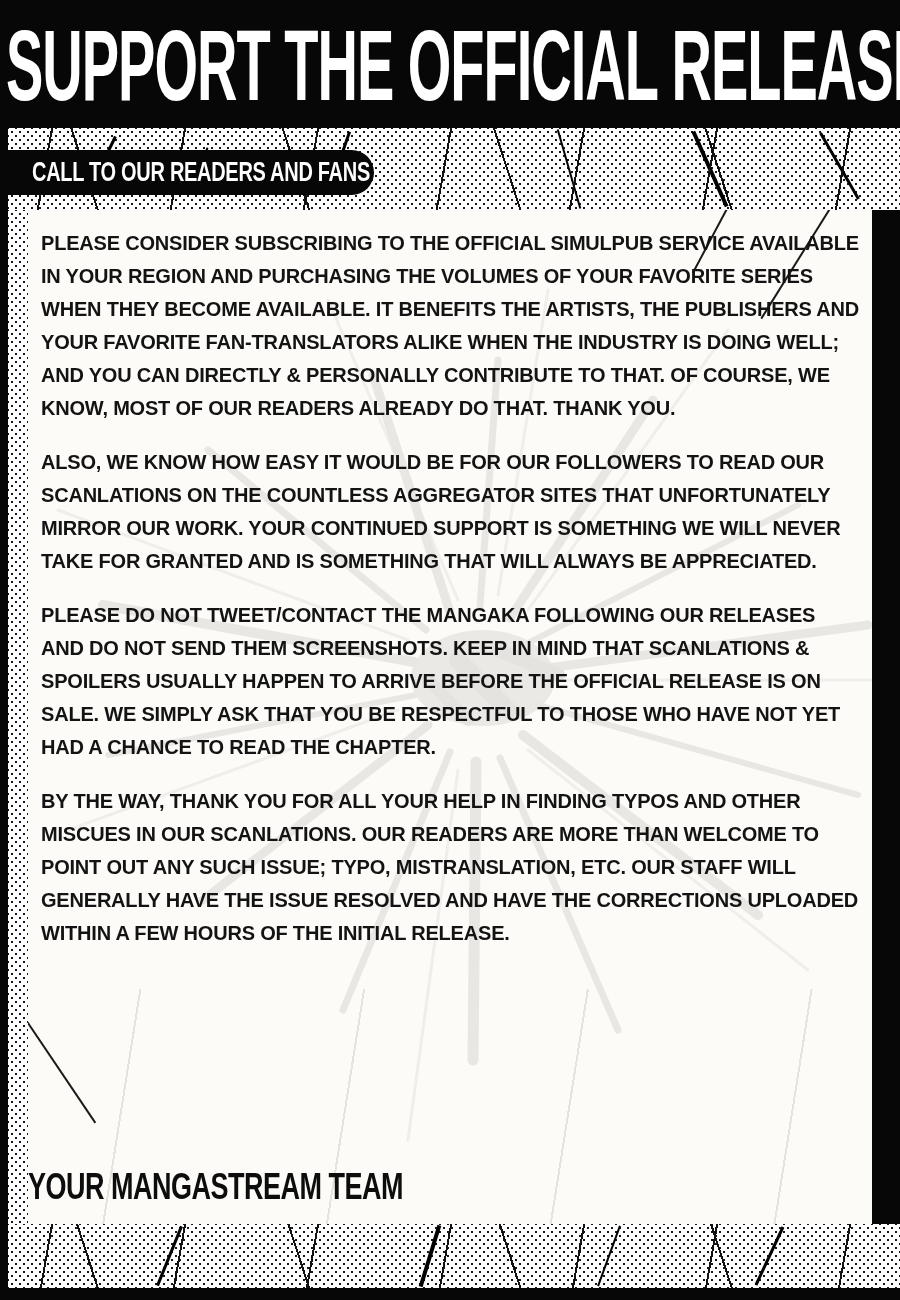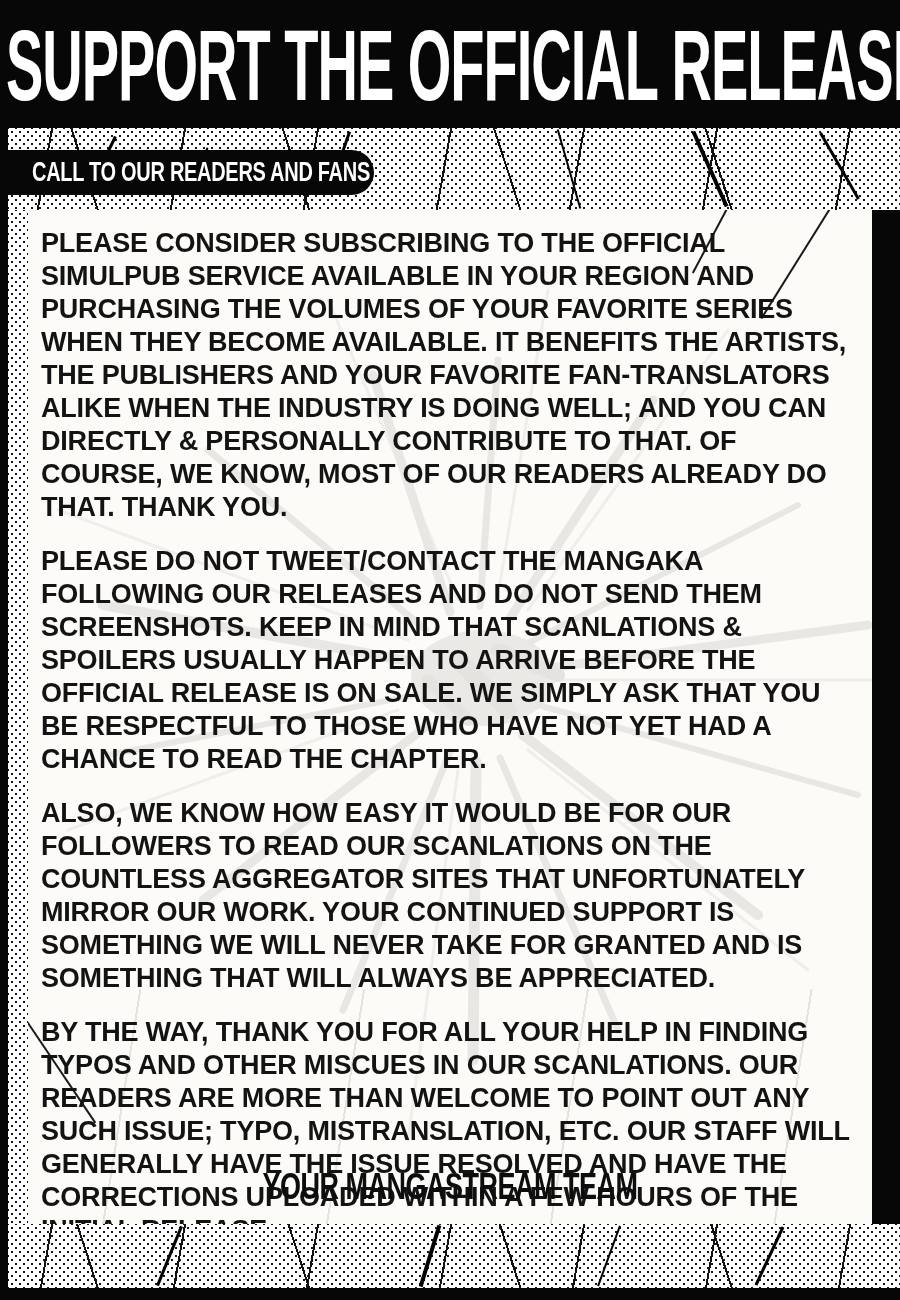--- a/index.html
+++ b/index.html
@@ -37,32 +37,32 @@
     border-radius:0 24px 24px 0;display:flex;align-items:center;padding-left:24px;z-index:6;text-align:right;}
   .callout-label{color:#fff;font-weight:bold;font-size:20px;letter-spacing:-0.3px;white-space:nowrap;
     transform:scaleY(1.35);transform-origin:left center;}
   
   .content{position:absolute;top:210px;left:28px;width:844px;height:1014px;background:#fcfbf8;
     z-index:2;overflow:hidden;}
   .burst{position:absolute;left:0;top:0;z-index:0;}
   .faint-lines{position:absolute;left:0;right:0;bottom:0;height:235px;z-index:0;
     background:repeating-linear-gradient(99deg,transparent 0 110px,#e6e3de 110px 112px,transparent 112px 221px);}
   .text-block{position:relative;z-index:2;padding:17px 12px 0 13px;}
-  .text-block p{margin:0 0 21px 0;font-size:27px;font-weight:bold;line-height:33px;
+  .text-block p{margin:0 0 21px 0;font-size:20px;font-weight:bold;line-height:33px;
     letter-spacing:-0.2px;color:#131313;}
   .scratch{position:absolute;background:#1a1a1a;z-index:1;}
   .sc1{width:2px;height:150px;right:70px;top:-30px;transform:rotate(32deg);}
   .sc2{width:2px;height:120px;right:150px;top:-50px;transform:rotate(28deg);}
   .sc3{width:2px;height:130px;left:30px;bottom:90px;transform:rotate(-34deg);}
   
   .thanks-banner{position:absolute;left:4px;right:4px;top:892px;height:64px;background:#070707;
     display:flex;align-items:center;justify-content:center;z-index:3;}
   .thanks-text{color:#fff;font-weight:bold;font-size:26px;letter-spacing:-0.5px;white-space:nowrap;
     transform:scaleY(1.7);}
-  .team-line{position:absolute;left:0;right:0;top:962px;text-align:center;z-index:3;}
+  .team-line{position:absolute;left:0;right:0;top:962px;z-index:3;}
   .team-text{display:inline-block;color:#0d0d0d;font-weight:bold;font-size:27px;letter-spacing:-0.5px;
     white-space:nowrap;transform:scaleY(1.35);}
 </style>
 </head>
 <body>
 
 <div class="page">
 
   <div class="top-banner">
     <div class="page-title">SUPPORT THE OFFICIAL RELEASE</div>
@@ -121,22 +121,22 @@
       </g>
     </svg>
 
     <div class="faint-lines"></div>
     <div class="scratch sc1"></div>
     <div class="scratch sc2"></div>
     <div class="scratch sc3"></div>
 
     <div class="text-block">
       <p>PLEASE CONSIDER SUBSCRIBING TO THE OFFICIAL SIMULPUB SERVICE AVAILABLE IN YOUR REGION AND PURCHASING THE VOLUMES OF YOUR FAVORITE SERIES WHEN THEY BECOME AVAILABLE. IT BENEFITS THE ARTISTS, THE PUBLISHERS AND YOUR FAVORITE FAN-TRANSLATORS ALIKE WHEN THE INDUSTRY IS DOING WELL; AND YOU CAN DIRECTLY &amp; PERSONALLY CONTRIBUTE TO THAT. OF COURSE, WE KNOW, MOST OF OUR READERS ALREADY DO THAT. THANK YOU.</p>
+      <p>ALSO, WE KNOW HOW EASY IT WOULD BE FOR OUR FOLLOWERS TO READ OUR SCANLATIONS ON THE COUNTLESS AGGREGATOR SITES THAT UNFORTUNATELY MIRROR OUR WORK. YOUR CONTINUED SUPPORT IS SOMETHING WE WILL NEVER TAKE FOR GRANTED AND IS SOMETHING THAT WILL ALWAYS BE APPRECIATED.</p>
       <p>PLEASE DO NOT TWEET/CONTACT THE MANGAKA FOLLOWING OUR RELEASES AND DO NOT SEND THEM SCREENSHOTS. KEEP IN MIND THAT SCANLATIONS &amp; SPOILERS USUALLY HAPPEN TO ARRIVE BEFORE THE OFFICIAL RELEASE IS ON SALE. WE SIMPLY ASK THAT YOU BE RESPECTFUL TO THOSE WHO HAVE NOT YET HAD A CHANCE TO READ THE CHAPTER.</p>
-      <p>ALSO, WE KNOW HOW EASY IT WOULD BE FOR OUR FOLLOWERS TO READ OUR SCANLATIONS ON THE COUNTLESS AGGREGATOR SITES THAT UNFORTUNATELY MIRROR OUR WORK. YOUR CONTINUED SUPPORT IS SOMETHING WE WILL NEVER TAKE FOR GRANTED AND IS SOMETHING THAT WILL ALWAYS BE APPRECIATED.</p>
       <p>BY THE WAY, THANK YOU FOR ALL YOUR HELP IN FINDING TYPOS AND OTHER MISCUES IN OUR SCANLATIONS. OUR READERS ARE MORE THAN WELCOME TO POINT OUT ANY SUCH ISSUE; TYPO, MISTRANSLATION, ETC. OUR STAFF WILL GENERALLY HAVE THE ISSUE RESOLVED AND HAVE THE CORRECTIONS UPLOADED WITHIN A FEW HOURS OF THE INITIAL RELEASE.</p>
     </div>
 
     <div class="team-line">
       <span class="team-text">YOUR MANGASTREAM TEAM</span>
     </div>
   </div>
 
   <div class="band-bottom halftone">
     <div class="mark" style="left:160px;top:0;width:3px;height:64px;transform:rotate(22deg);"></div>

